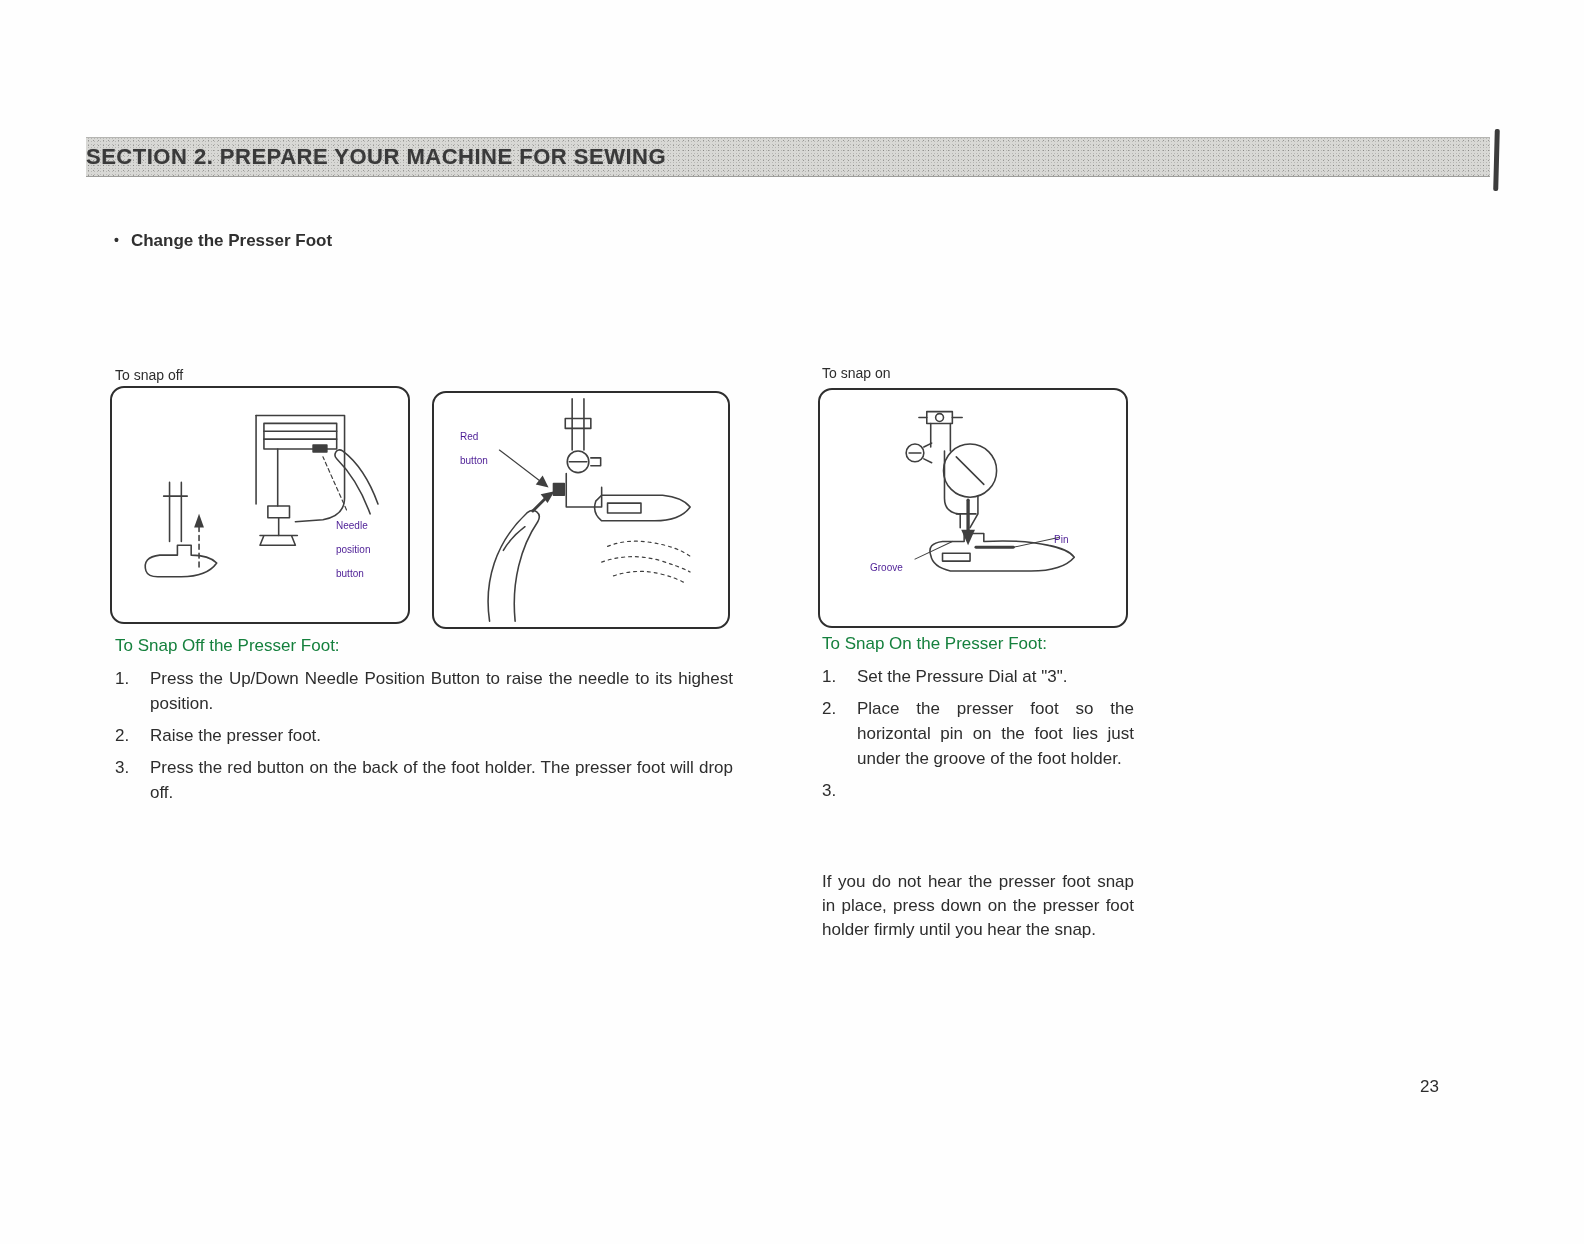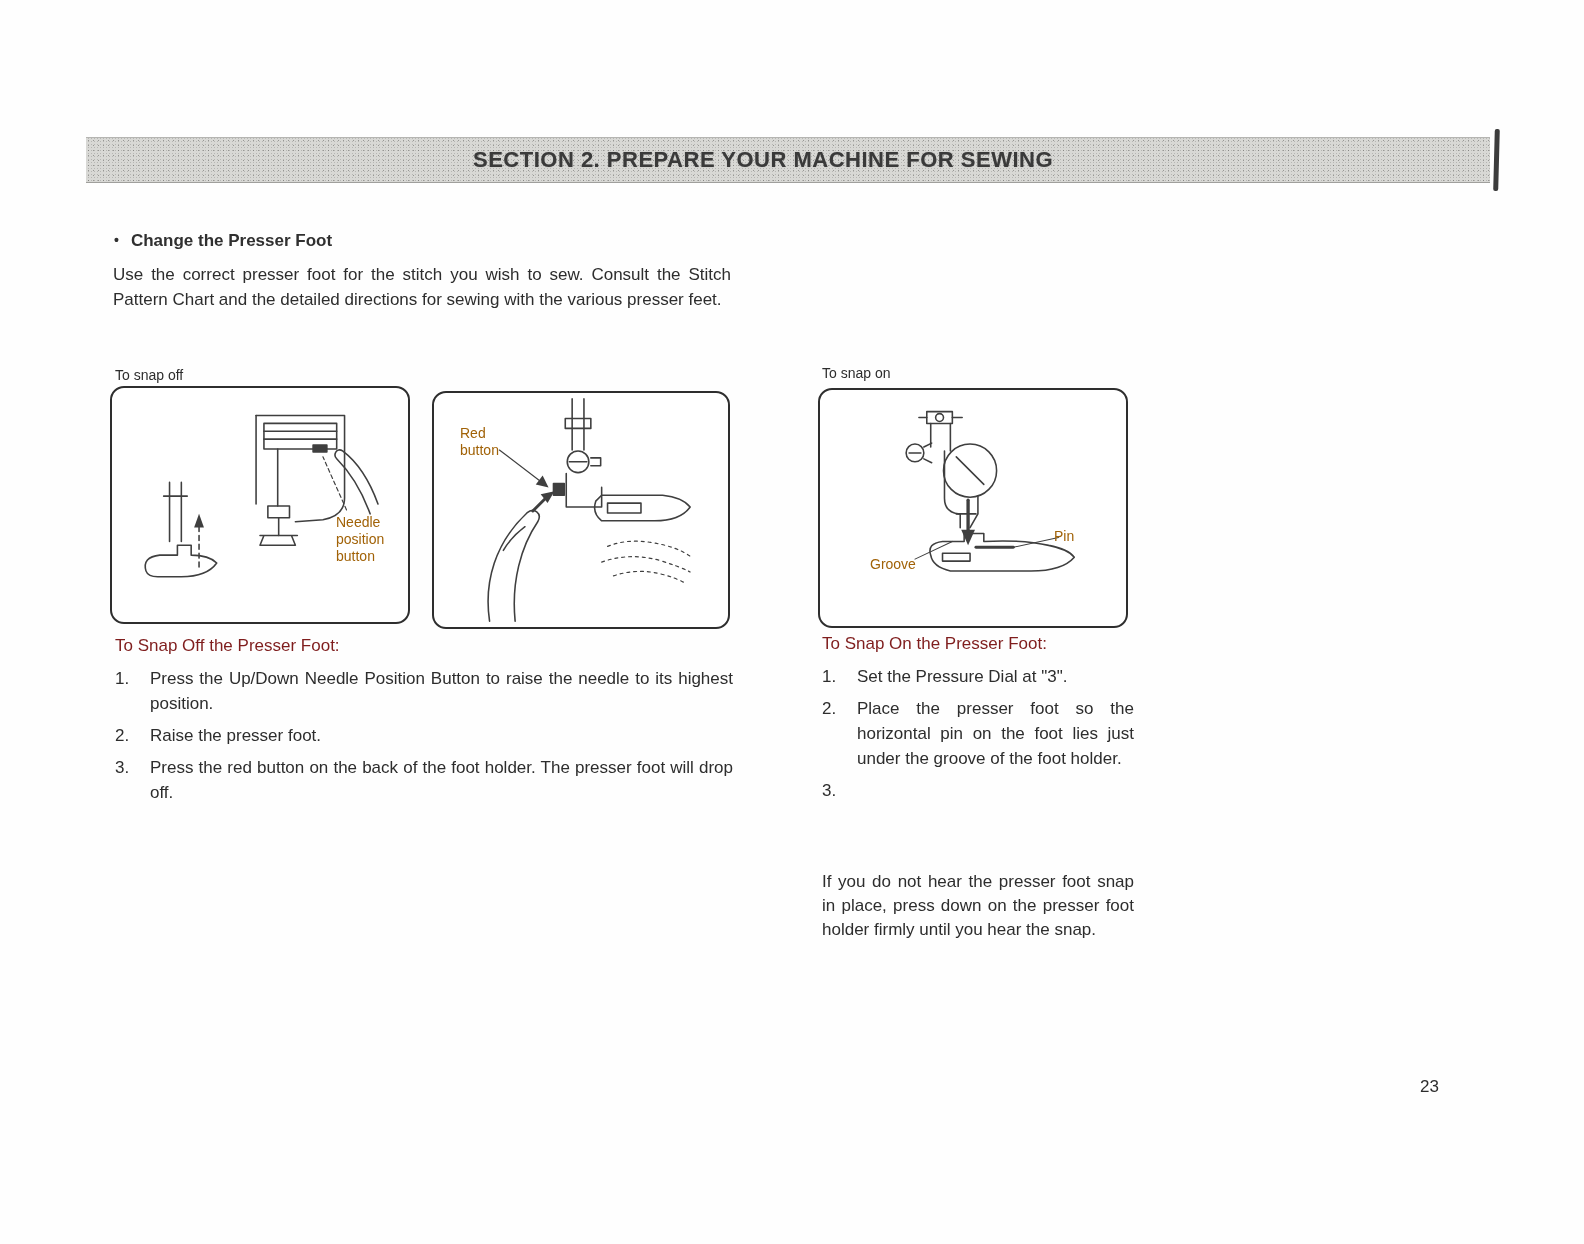--- a/index.html
+++ b/index.html
@@ -8,30 +8,30 @@
     background: #ffffff;
     font-family: "Liberation Sans", sans-serif;
     color: #2d2d2d;
     position: relative;
     overflow: hidden;
   }
   .page { position: absolute; inset: 0; background: #fefefe; }
 
   
   .header-band {
-    position: absolute; left: 86px; top: 137px; width: 1404px; height: 46px;
+    position: absolute; left: 86px; top: 137px; width: 1404px; height: 40px;
     background-color: #d8d8d5;
     background-image:
       radial-gradient(circle, rgba(85,85,82,.50) 18%, transparent 20%),
       radial-gradient(circle, rgba(130,130,127,.40) 18%, transparent 20%);
     background-size: 5px 5px, 3px 3px;
     background-position: 0 0, 1px 2px;
     border-top: 1px solid #b5b5b2;
     border-bottom: 1px solid #9f9f9c;
-    display: flex; align-items: center; justify-content: center;
+    display: flex; align-items: center; justify-content: flex-start;
     padding-right: 50px;
   }
   .header-title {
     font-size: 22px; font-weight: bold; letter-spacing: .5px; color: #3a3a3a;
     text-shadow: 0 0 1px rgba(60,60,60,.35);
   }
   .header-tick {
     position: absolute; left: 1494px; top: 129px; width: 5px; height: 62px;
     background: #3c3c3c; transform: rotate(1.5deg); border-radius: 2px;
   }
@@ -53,29 +53,29 @@
 
   .fig-box {
     position: absolute; border: 2px solid #2e2e2e; border-radius: 14px;
     background: #fff;
   }
   #fig1 { left: 110px; top: 386px; width: 300px; height: 238px; }
   #fig2 { left: 432px; top: 391px; width: 298px; height: 238px; }
   #fig3 { left: 818px; top: 388px; width: 310px; height: 240px; }
   .fig-box svg { position: absolute; inset: 0; width: 100%; height: 100%; }
   .fig-annot {
-    position: absolute; font-size: 14px; line-height: 17px; color: #a16207;
+    position: absolute; font-size: 10px; line-height: 24px; color: #4c1d95;
     white-space: pre-line;
   }
   #fig1-needle-label { left: 224px; top: 126px; }
   #fig2-red-label    { left: 26px;  top: 32px; }
   #fig3-groove-label { left: 50px;  top: 166px; }
   #fig3-pin-label    { left: 234px; top: 138px; }
 
-  .steps-title { position: absolute; font-size: 17px; color: #7f1d1d; }
+  .steps-title { position: absolute; font-size: 17px; color: #15803d; }
   #snap-off-title { left: 115px; top: 636px; }
   #snap-on-title  { left: 822px; top: 634px; }
 
   .steps {
     position: absolute; display: flex; flex-direction: column; gap: 7px;
     font-size: 17px; line-height: 25px;
   }
   #snap-off-steps { left: 115px; top: 666px; width: 618px; }
   #snap-on-steps  { left: 822px; top: 664px; width: 312px; }
   .step { display: flex; }
@@ -98,21 +98,20 @@
 
   <div class="header-band">
     <div class="header-title">SECTION 2.    PREPARE YOUR MACHINE FOR SEWING</div>
   </div>
   <div class="header-tick"></div>
 
   <div class="change-heading">
     <span class="bullet">•</span>
     <span>Change the Presser Foot</span>
   </div>
-  <div class="intro-text">Use the correct presser foot for the stitch you wish to sew. Consult the Stitch Pattern Chart and the detailed directions for sewing with the various presser feet.</div>
 
   <div class="fig-label" id="snap-off-label">To snap off</div>
   <div class="fig-label" id="snap-on-label">To snap on</div>
 
   <div class="fig-box" id="fig1">
     <svg viewBox="0 0 300 238">
       <g stroke="#3f3f3f" stroke-width="1.6" fill="none" stroke-linecap="round" stroke-linejoin="round">
         <path d="M146 28 H236 V112 Q236 130 214 134 L186 136"></path>
         <path d="M146 28 V118"></path>
         <rect x="154" y="36" width="74" height="26"></rect>

